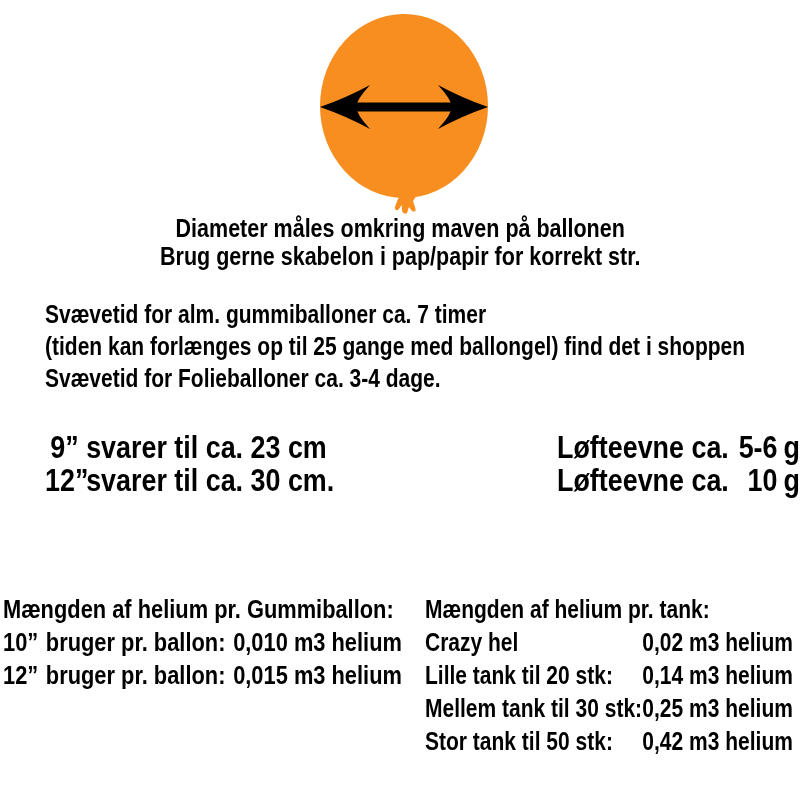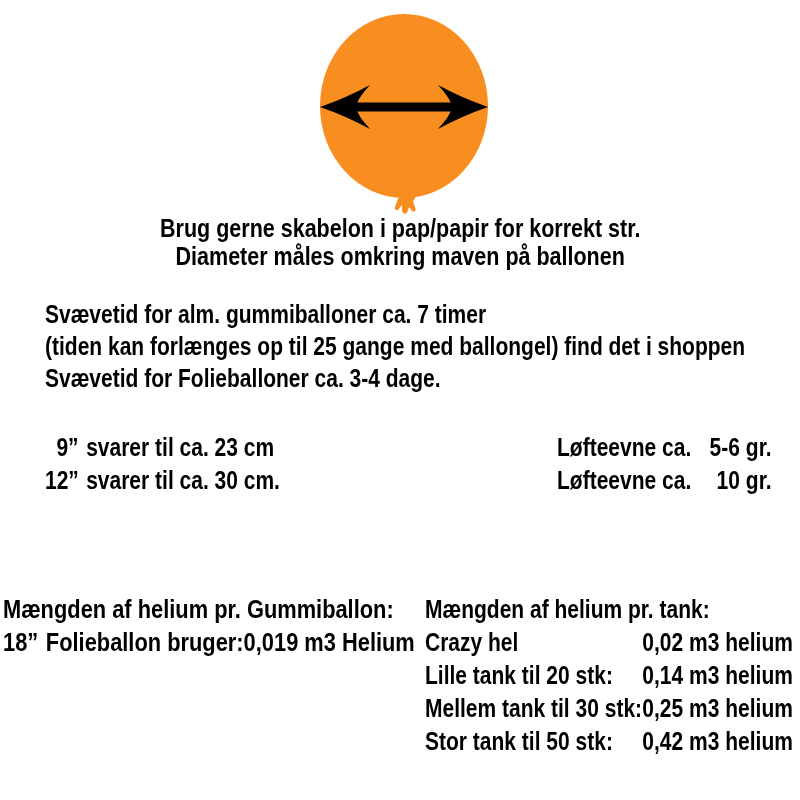--- a/index.html
+++ b/index.html
@@ -44,21 +44,21 @@
     position: absolute;
     left: 45px; top: 298px;
     font-size: 25px;
   }
   .fi-line { height: 32px; line-height: 32px; }
 
   #size-table {
     position: absolute;
     left: 45px; top: 431px;
     width: 740px;
-    font-size: 25px;
+    font-size: 32px;
   }
   .s-row { position: relative; height: 33px; line-height: 33px; }
   .sz  { display: inline-block; width: 40px; text-align: right; }
   .desc { margin-left: 9px; }
   .lift { position: absolute; left: 512px; top: 0; }
   .lval { display: inline-block; width: 52px; text-align: right; margin-left: 6px; }
   .lunit { margin-left: 7px; }
 
   #col-left {
     position: absolute;
@@ -96,22 +96,22 @@
       <path d="M400 194 L396 204 Q393 211 398 210 L402 205 L402 211 Q404 215 407 213 L409 207 L412 211 Q417 213 415 207 L413 201 L417 195 Q408 199 400 194 Z" fill="#F98E20"></path>
       <g>
         <line x1="334" y1="107" x2="474" y2="107" stroke-width="9" stroke="#000000"></line>
         <path d="M320 107 Q346 98 370 85 Q357 99 356 107 Q357 115 370 129 Q346 116 320 107 Z" fill="#000000"></path>
         <path d="M488 107 Q462 98 438 85 Q451 99 452 107 Q451 115 438 129 Q462 116 488 107 Z" fill="#000000"></path>
       </g>
     </svg>
   </div>
 
   <div id="caption">
+    <div class="cap-line"><span class="cnd-c">Diameter måles omkring maven på ballonen</span></div>
     <div class="cap-line"><span class="cnd-c">Brug gerne skabelon i pap/papir for korrekt str.</span></div>
-    <div class="cap-line"><span class="cnd-c">Diameter måles omkring maven på ballonen</span></div>
   </div>
 
   <div id="float-info">
     <div class="fi-line"><span class="cnd">Svævetid for alm. gummiballoner ca. 7 timer</span></div>
     <div class="fi-line"><span class="cnd">(tiden kan forlænges op til 25 gange med ballongel) find det i shoppen</span></div>
     <div class="fi-line"><span class="cnd">Svævetid for Folieballoner ca. 3-4 dage.</span></div>
   </div>
 
   <div id="size-table">
     <div class="s-row">
@@ -120,21 +120,24 @@
     </div>
     <div class="s-row">
       <span class="cnd"><span class="sz">12”</span><span class="desc">svarer til ca. 30 cm.</span></span>
       <span class="lift"><span class="cnd"><span>Løfteevne ca.</span><span class="lval">10</span><span class="lunit">gr.</span></span></span>
     </div>
   </div>
 
   <div id="col-left">
     <div class="h-head"><span class="cnd">Mængden af helium pr. Gummiballon:</span></div>
     <div class="hb-row">
-      <span class="cnd"><span class="sz2">18”</span><span class="lbl tight">Folieballon bruger:</span><span class="val">0,019 m3 Helium</span></span>
+      <span class="cnd"><span class="sz2">10”</span><span class="lbl">bruger pr. ballon:</span><span class="val">0,010 m3 helium</span></span>
+    </div>
+    <div class="hb-row">
+      <span class="cnd"><span class="sz2">12”</span><span class="lbl">bruger pr. ballon:</span><span class="val">0,015 m3 helium</span></span>
     </div>
   </div>
 
   <div id="col-right">
     <div class="h-head"><span class="cnd">Mængden af helium pr. tank:</span></div>
     <div class="ht-row">
       <span class="flexrow">
           <span>Crazy hel</span>
           <span>0,02 m3 helium</span>
         </span>

